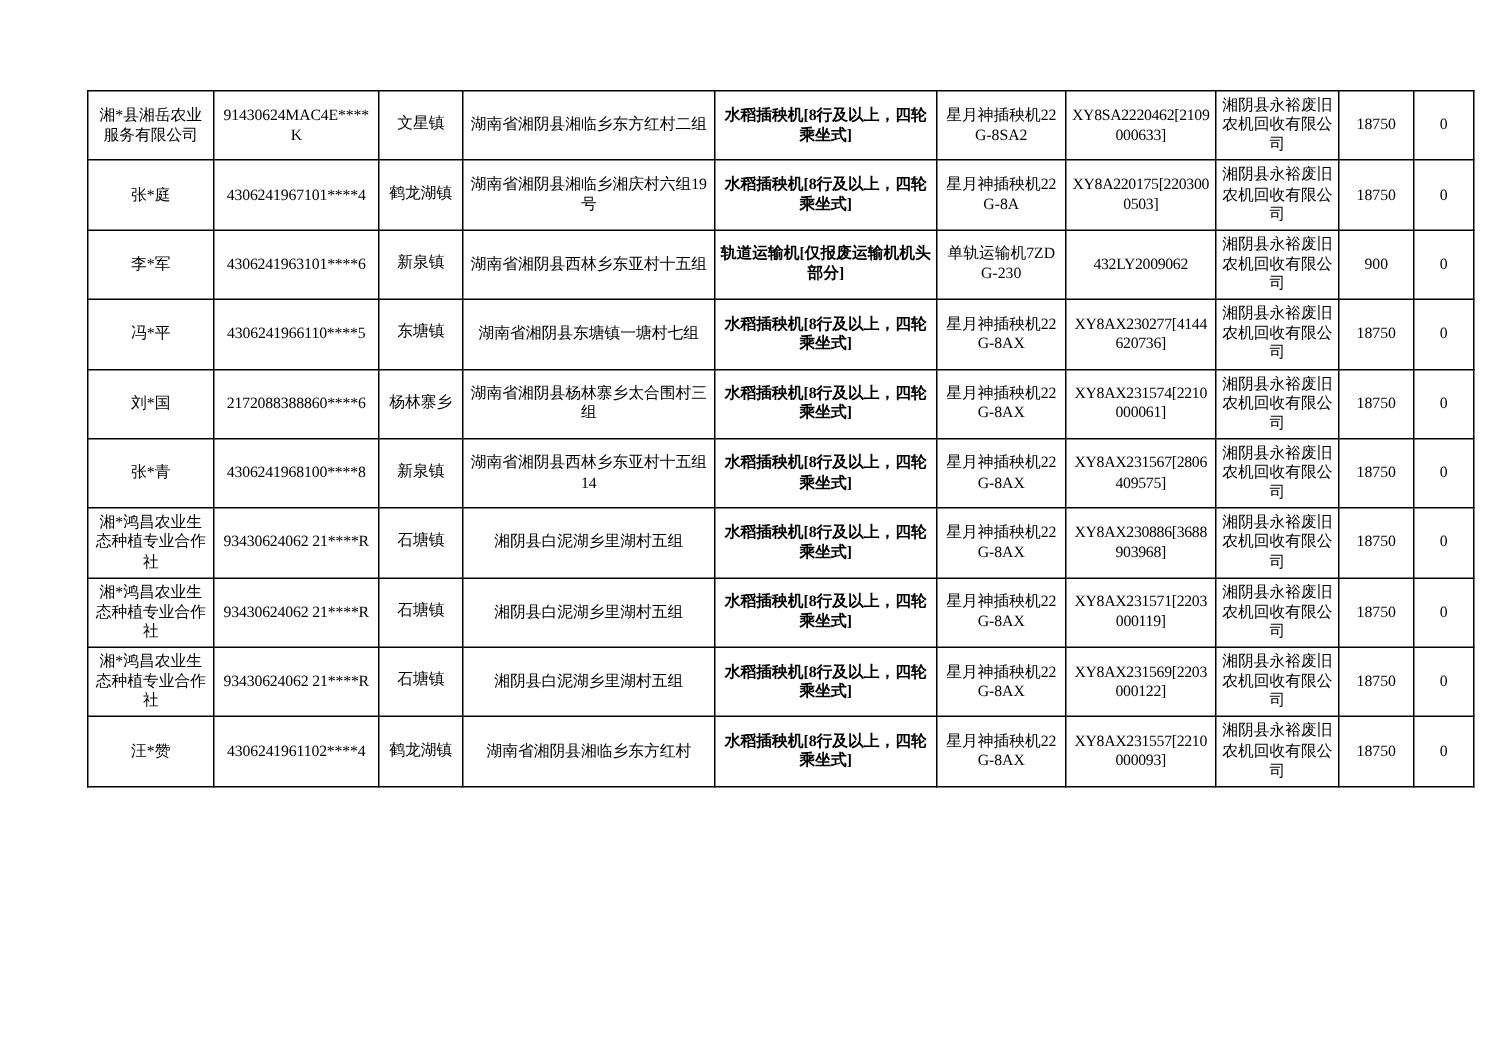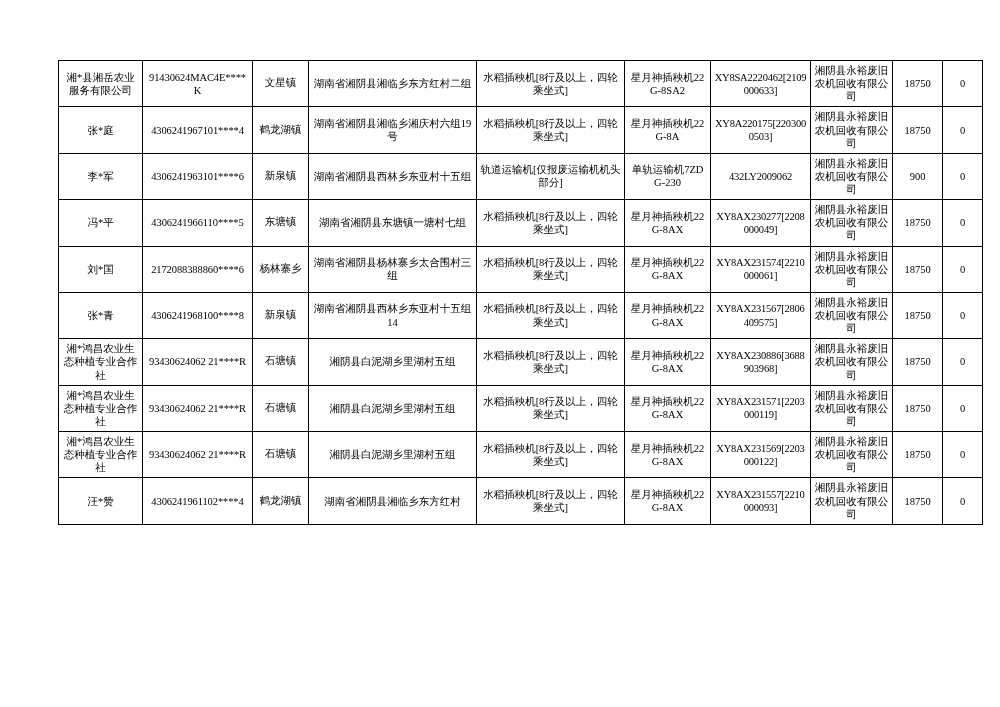--- a/index.html
+++ b/index.html
@@ -51,21 +51,21 @@
   col.c5 { width: 86px; }
   col.c6 { width: 100px; }
   col.c7 { width: 82px; }
   col.c8 { width: 50px; }
   col.c9 { width: 40px; }
 
   td.name-cell { font-size: 10.5px; }
   td.code-cell { font-size: 10px; letter-spacing: -0.1px; }
   td.town-cell { font-size: 10.5px; font-family: Liberation Mono, monospace; }
   td.addr-cell { font-size: 10.5px; text-align: center; margin-left: 32px; }
-  td.machine-cell { font-size: 10.5px; }
+  td.machine-cell { font-size: 10.5px; font-weight: bold; }
   td.model-cell { font-size: 10.5px; }
   td.serial-cell { font-size: 10px; text-align: left; padding-left: 4px; letter-spacing: -0.2px; }
   td.company-cell { font-size: 10.5px; text-align: left; padding-left: 4px; }
   td.amount-cell { font-size: 11px; }
   td.zero-cell { font-size: 11px; }
 </style>
 </head>
 <body>
 
 <div id="page">
@@ -120,21 +120,21 @@
             <td class="amount-cell">900</td>
             <td class="zero-cell">0</td>
           </tr>
           <tr>
             <td class="name-cell">冯*平</td>
             <td class="code-cell">4306241966110****5</td>
             <td class="town-cell">东塘镇</td>
             <td class="addr-cell">湖南省湘阴县东塘镇一塘村七组</td>
             <td class="machine-cell">水稻插秧机[8行及以上，四轮乘坐式]</td>
             <td class="model-cell">星月神插秧机22G-8AX</td>
-            <td class="serial-cell">XY8AX230277[2208000049]</td>
+            <td class="serial-cell">XY8AX230277[4144620736]</td>
             <td class="company-cell">湘阴县永裕废旧农机回收有限公司</td>
             <td class="amount-cell">18750</td>
             <td class="zero-cell">0</td>
           </tr>
           <tr>
             <td class="name-cell">刘*国</td>
             <td class="code-cell">2172088388860****6</td>
             <td class="town-cell">杨林寨乡</td>
             <td class="addr-cell">湖南省湘阴县杨林寨乡太合围村三组</td>
             <td class="machine-cell">水稻插秧机[8行及以上，四轮乘坐式]</td>

